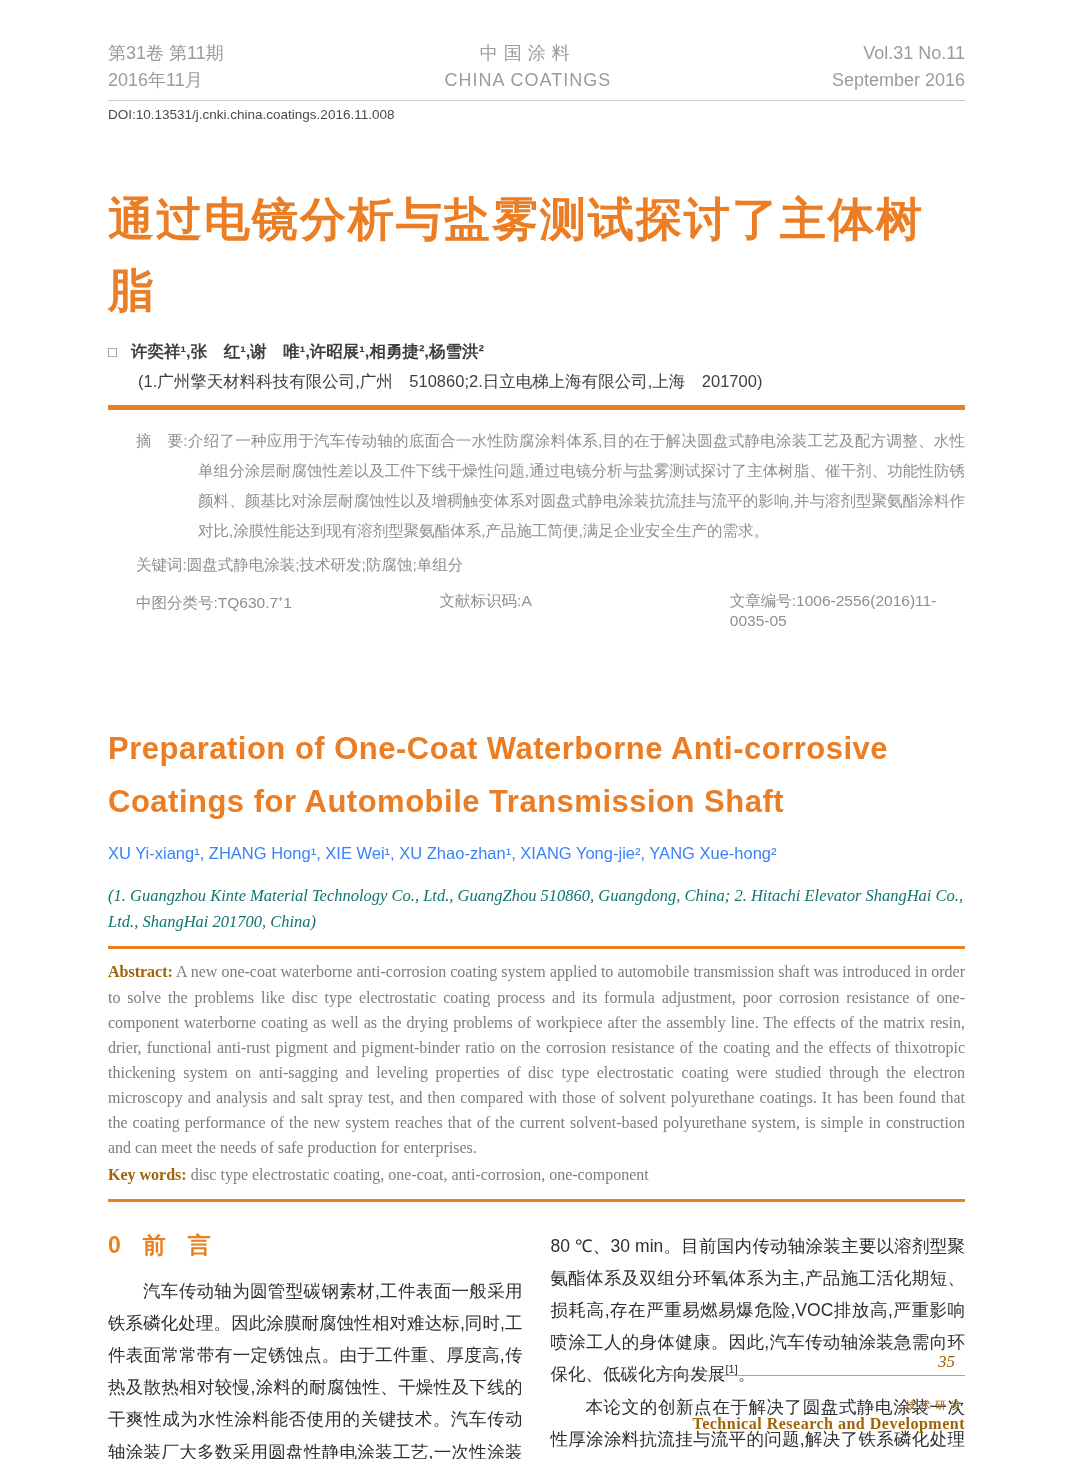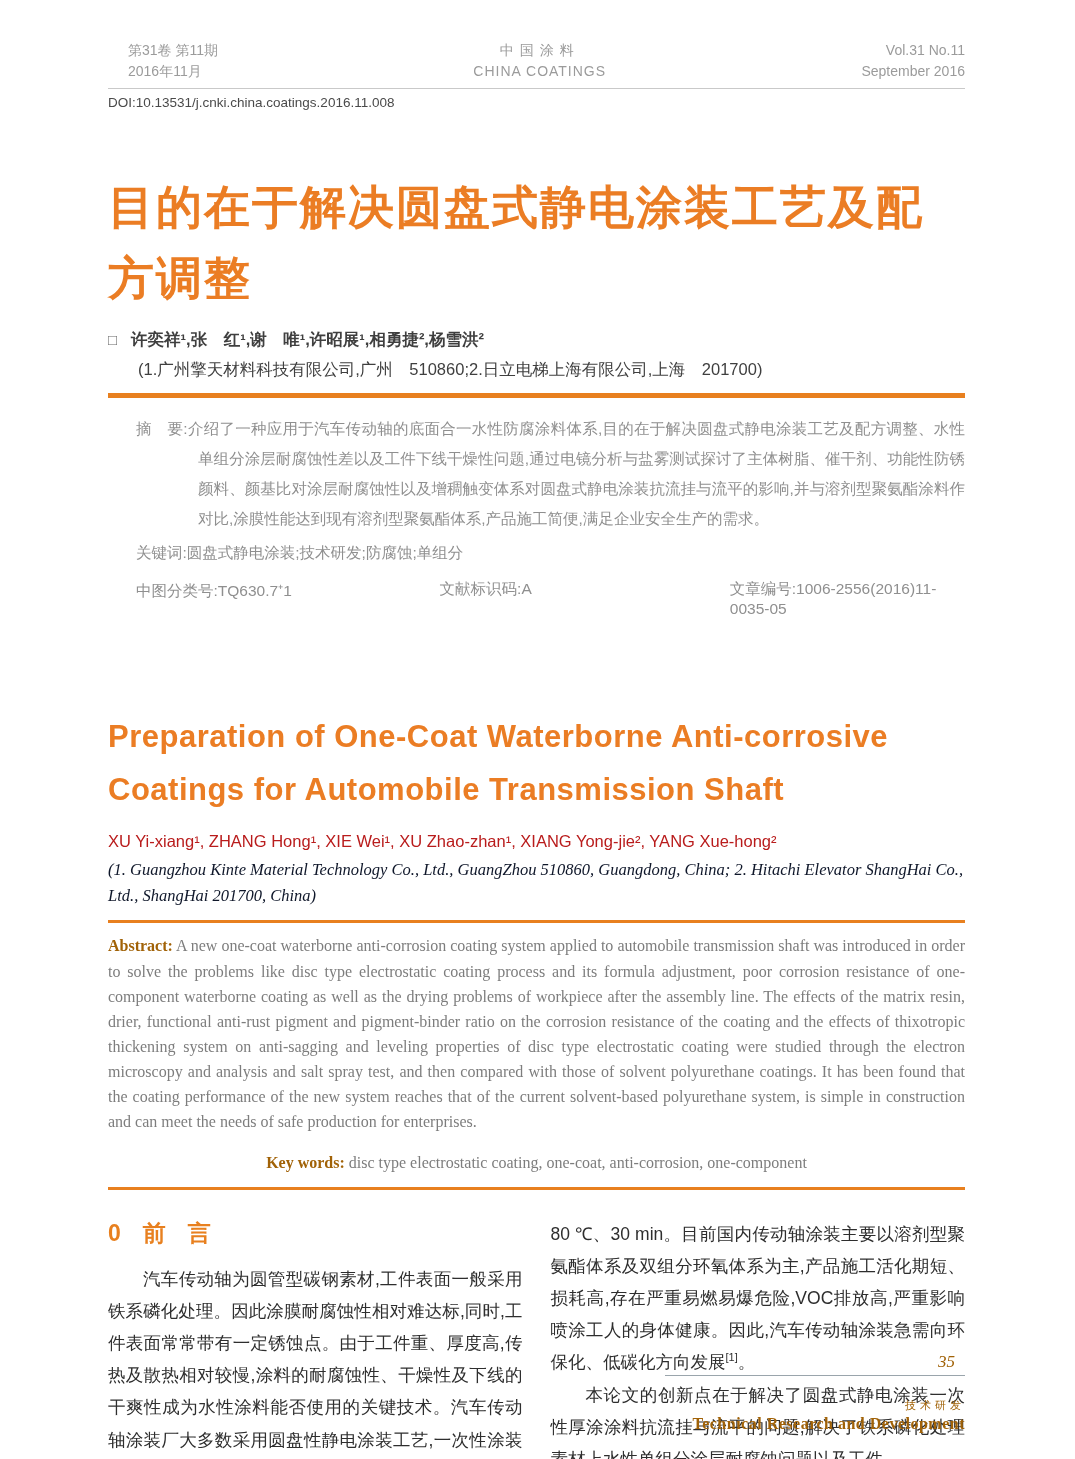--- a/index.html
+++ b/index.html
@@ -15,23 +15,22 @@
     padding: 40px 110px 0 108px;
     overflow: hidden;
   }
 
   
   .jheader {
     display: flex;
     justify-content: space-between;
     align-items: flex-end;
     color: #9b9b9b;
-    font-size: 14px;
+    font-size: 18px;
     line-height: 1.5;
-    margin-left: 20px;
   }
   .jheader .col { display: flex; flex-direction: column; }
   .jheader .col.center { text-align: center; letter-spacing: 1px; }
   .jheader .col.center .cn { letter-spacing: 6px; }
   .jheader .col.right { text-align: right; }
   .hdr-rule { border-top: 1px solid #c9c9c9; margin-top: 6px; }
   .doi { color: #4a4a4a; font-size: 13.5px; margin-top: 6px; }
 
   
   .title-cn {
@@ -80,44 +79,44 @@
   .title-en {
     margin-top: 92px;
     color: #eb7d24;
     font-size: 31px;
     font-weight: bold;
     line-height: 1.72;
     letter-spacing: 0.5px;
   }
   .authors-en {
     margin-top: 16px;
-    color: #b91c1c;
+    color: #3b82f6;
     font-size: 16.5px;
   }
   .affil-en {
-    margin-top: 6px;
-    color: #0f172a;
+    margin-top: 20px;
+    color: #0f766e;
     font-family: "Liberation Serif", serif;
     font-style: italic;
     font-size: 16.5px;
     line-height: 1.55;
   }
   .rule-thin { border-top: 3px solid #e8801f; margin-top: 12px; }
 
   
   .abs-en {
     margin-top: 10px;
     color: #7d7d7d;
     font-family: "Liberation Serif", serif;
     font-size: 16px;
     line-height: 1.57;
     text-align: justify;
   }
   .abs-en .lbl-en { font-weight: bold; color: #a16207; }
-  .kw-en { margin-top: 16px; text-align: center; }
+  .kw-en { margin-top: 2px; text-align: left; }
 
   
   .intro { display: flex; gap: 28px; margin-top: 28px; }
   .intro .col { flex: 1; }
   .sec-heading {
     color: #e8801f;
     font-size: 23px;
     font-weight: bold;
     margin-bottom: 14px;
   }
@@ -173,21 +172,21 @@
       <span>CHINA COATINGS</span>
     </div>
     <div class="col right">
       <span>Vol.31 No.11</span>
       <span>September 2016</span>
     </div>
   </div>
   <div class="hdr-rule"></div>
   <div class="doi">DOI:10.13531/j.cnki.china.coatings.2016.11.008</div>
 
-  <h1 class="title-cn">目的在于解决圆盘式静电涂装工艺及配方调整</h1>
+  <h1 class="title-cn">通过电镜分析与盐雾测试探讨了主体树脂</h1>
   <div class="authors-cn">
     <span class="bullet">□</span><span>许奕祥¹,张　红¹,谢　唯¹,许昭展¹,相勇捷²,杨雪洪²</span>
   </div>
   <div class="affil-cn">(1.广州擎天材料科技有限公司,广州　510860;2.日立电梯上海有限公司,上海　201700)</div>
   <div class="rule-thick"></div>
 
   <div class="abs-block">
     <p class="hang"><span class="lbl">摘　要:</span><span>介绍了一种应用于汽车传动轴的底面合一水性防腐涂料体系,目的在于解决圆盘式静电涂装工艺及配方调整、水性单组分涂层耐腐蚀性差以及工件下线干燥性问题,通过电镜分析与盐雾测试探讨了主体树脂、催干剂、功能性防锈颜料、颜基比对涂层耐腐蚀性以及增稠触变体系对圆盘式静电涂装抗流挂与流平的影响,并与溶剂型聚氨酯涂料作对比,涂膜性能达到现有溶剂型聚氨酯体系,产品施工简便,满足企业安全生产的需求。</span></p>
     <p class="hang kw"><span class="lbl">关键词:</span><span>圆盘式静电涂装;技术研发;防腐蚀;单组分</span></p>
     <div class="clc-row">

